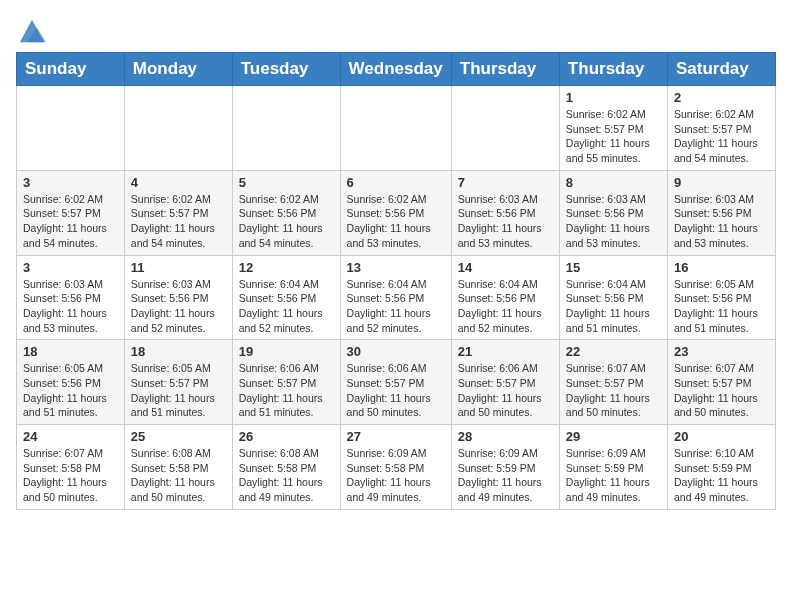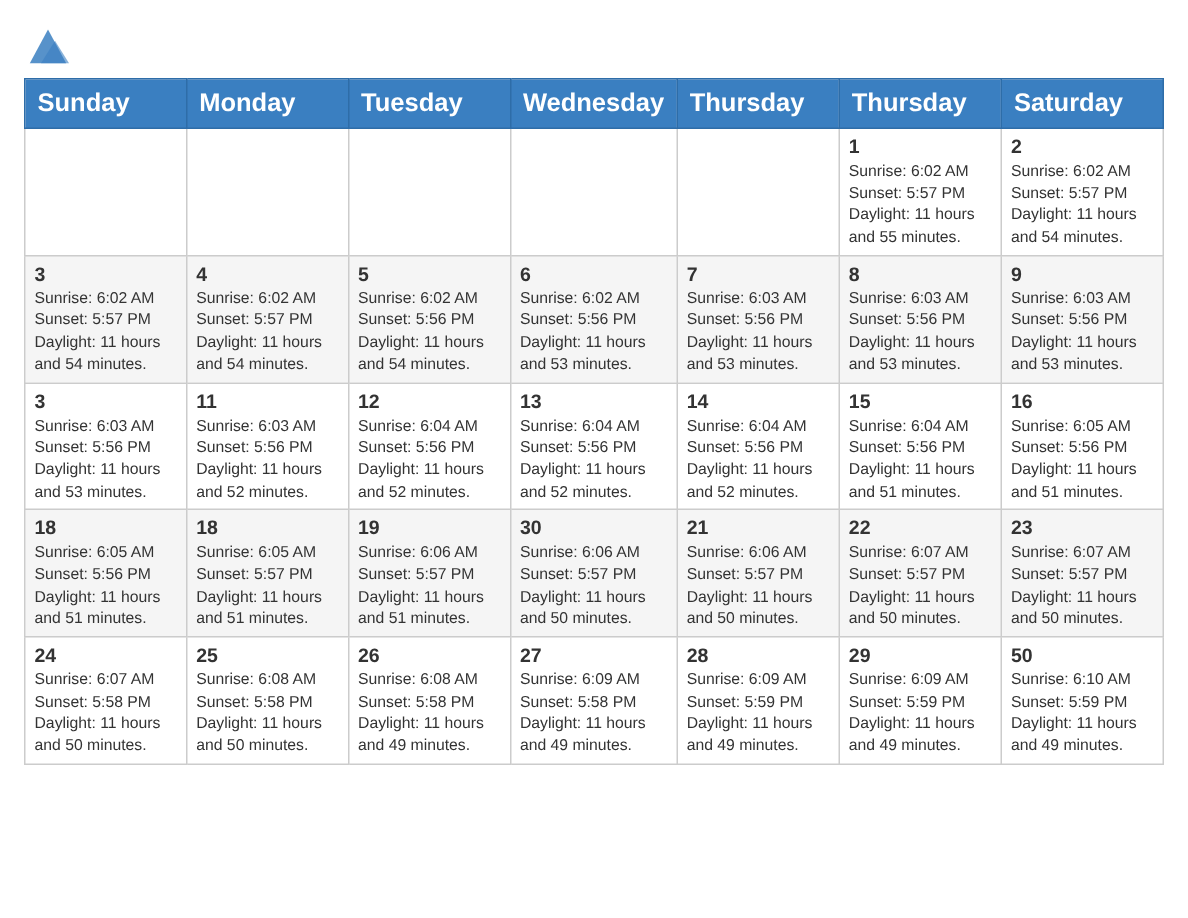--- a/index.html
+++ b/index.html
@@ -333,21 +333,21 @@
 and 49 minutes.</div>
         </td>
         <td>
           <span class="day-number">29</span>
           <div class="day-info" style="white-space: pre-line;">Sunrise: 6:09 AM
 Sunset: 5:59 PM
 Daylight: 11 hours
 and 49 minutes.</div>
         </td>
         <td>
-          <span class="day-number">50</span>
+          <span class="day-number">20</span>
           <div class="day-info" style="white-space: pre-line;">Sunrise: 6:10 AM
 Sunset: 5:59 PM
 Daylight: 11 hours
 and 49 minutes.</div>
         </td>
       </tr>
     </tbody>
 </table>
 
 </body></html>

